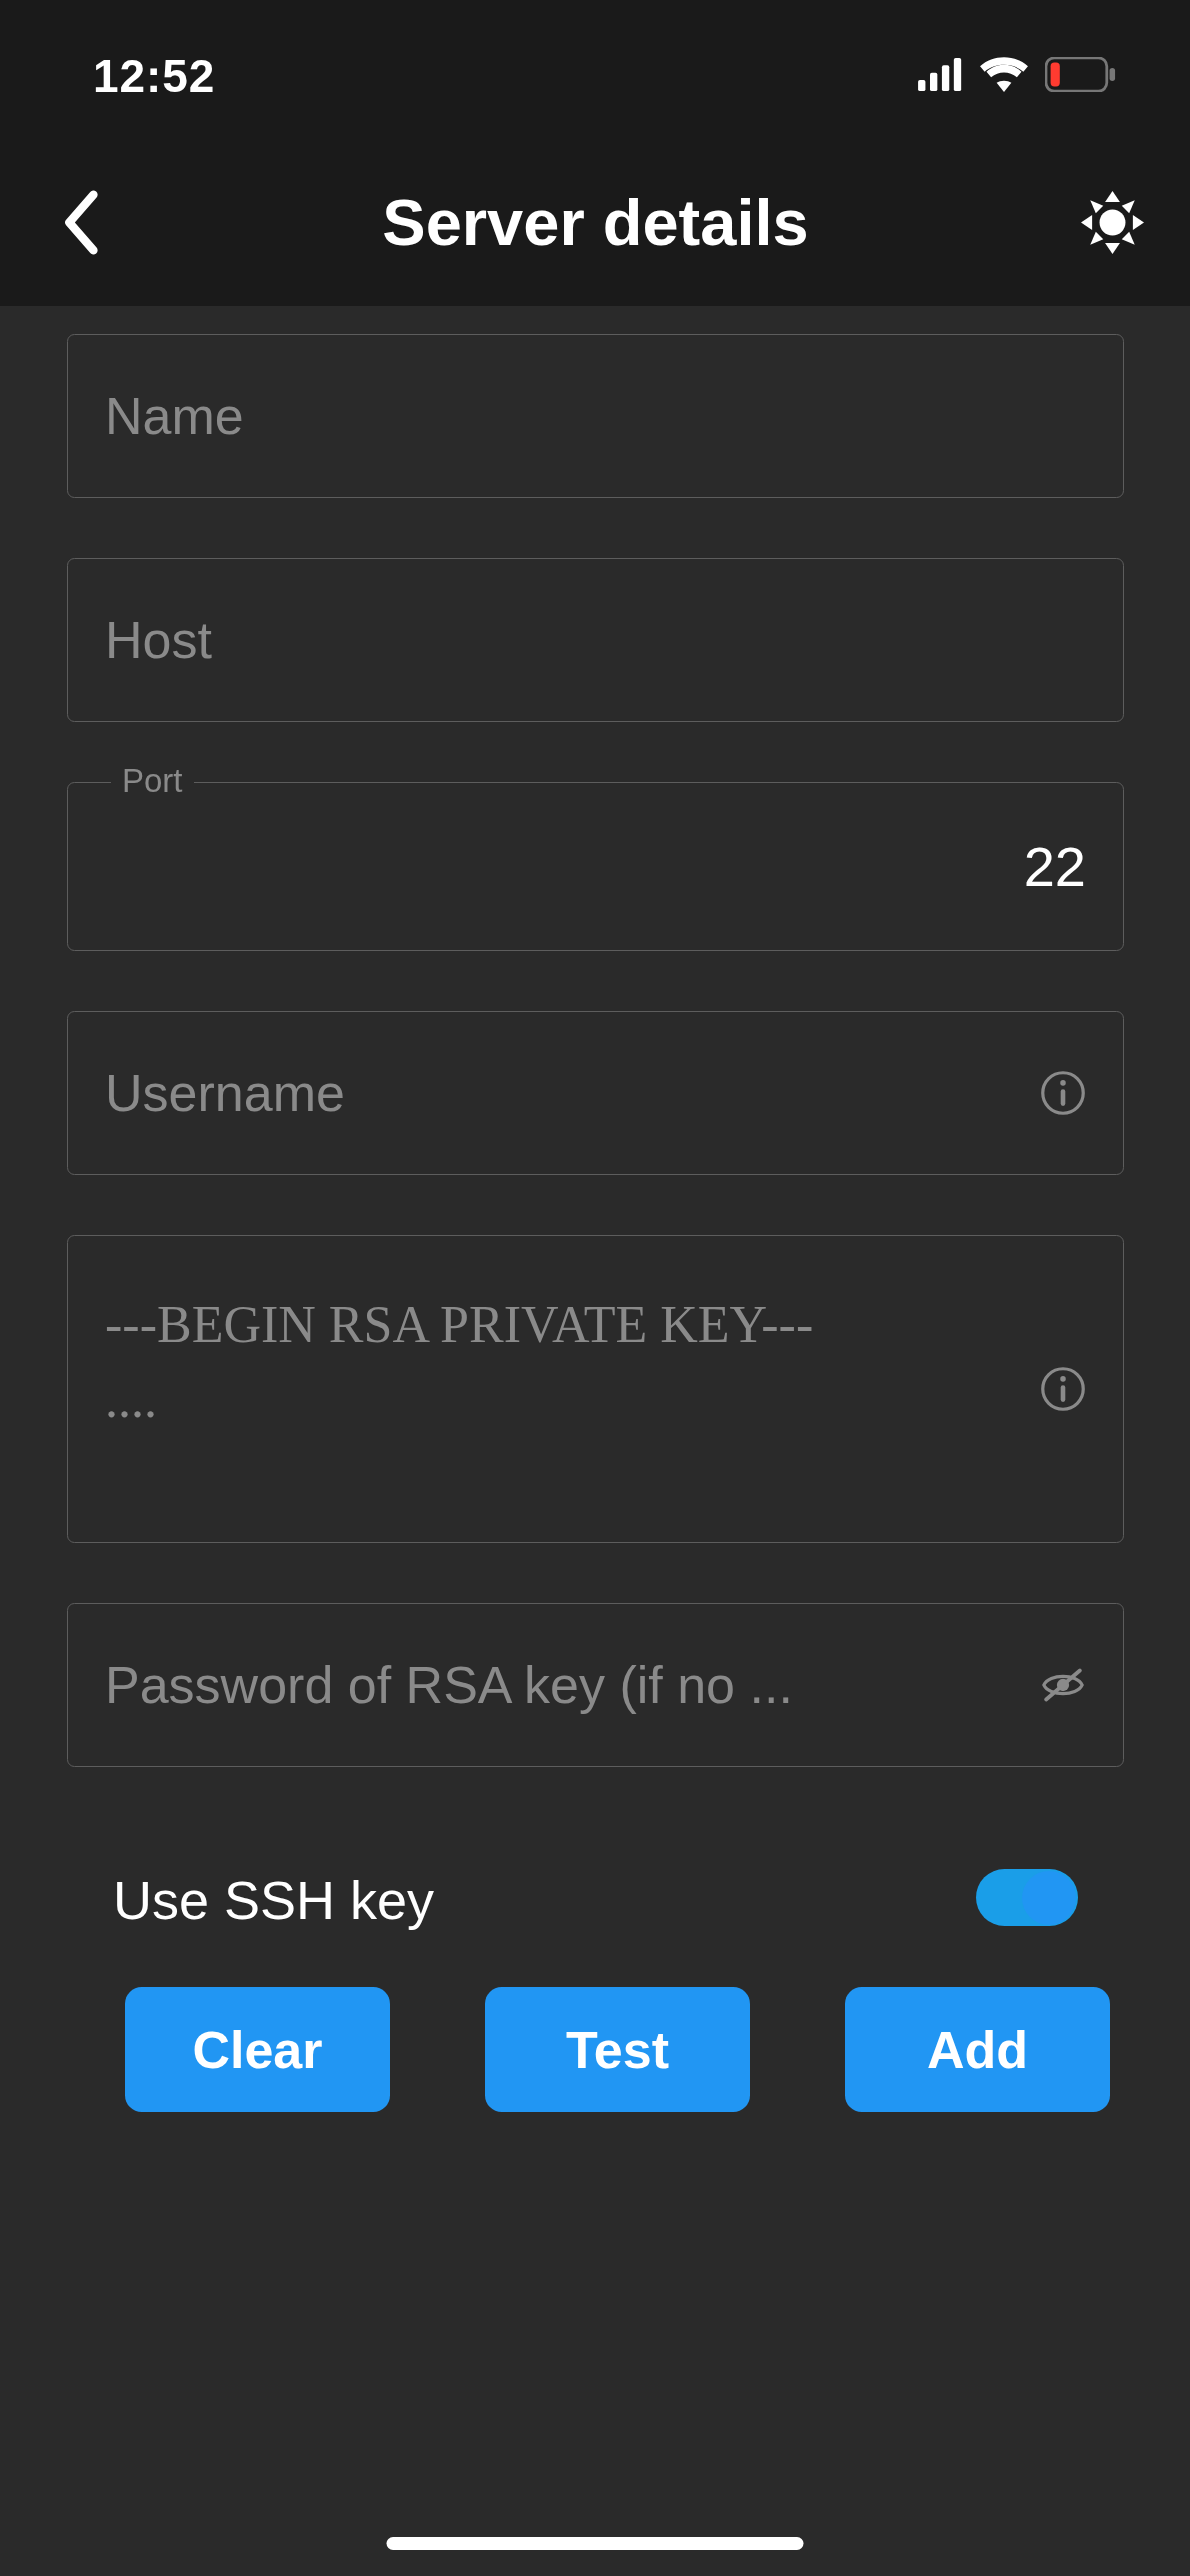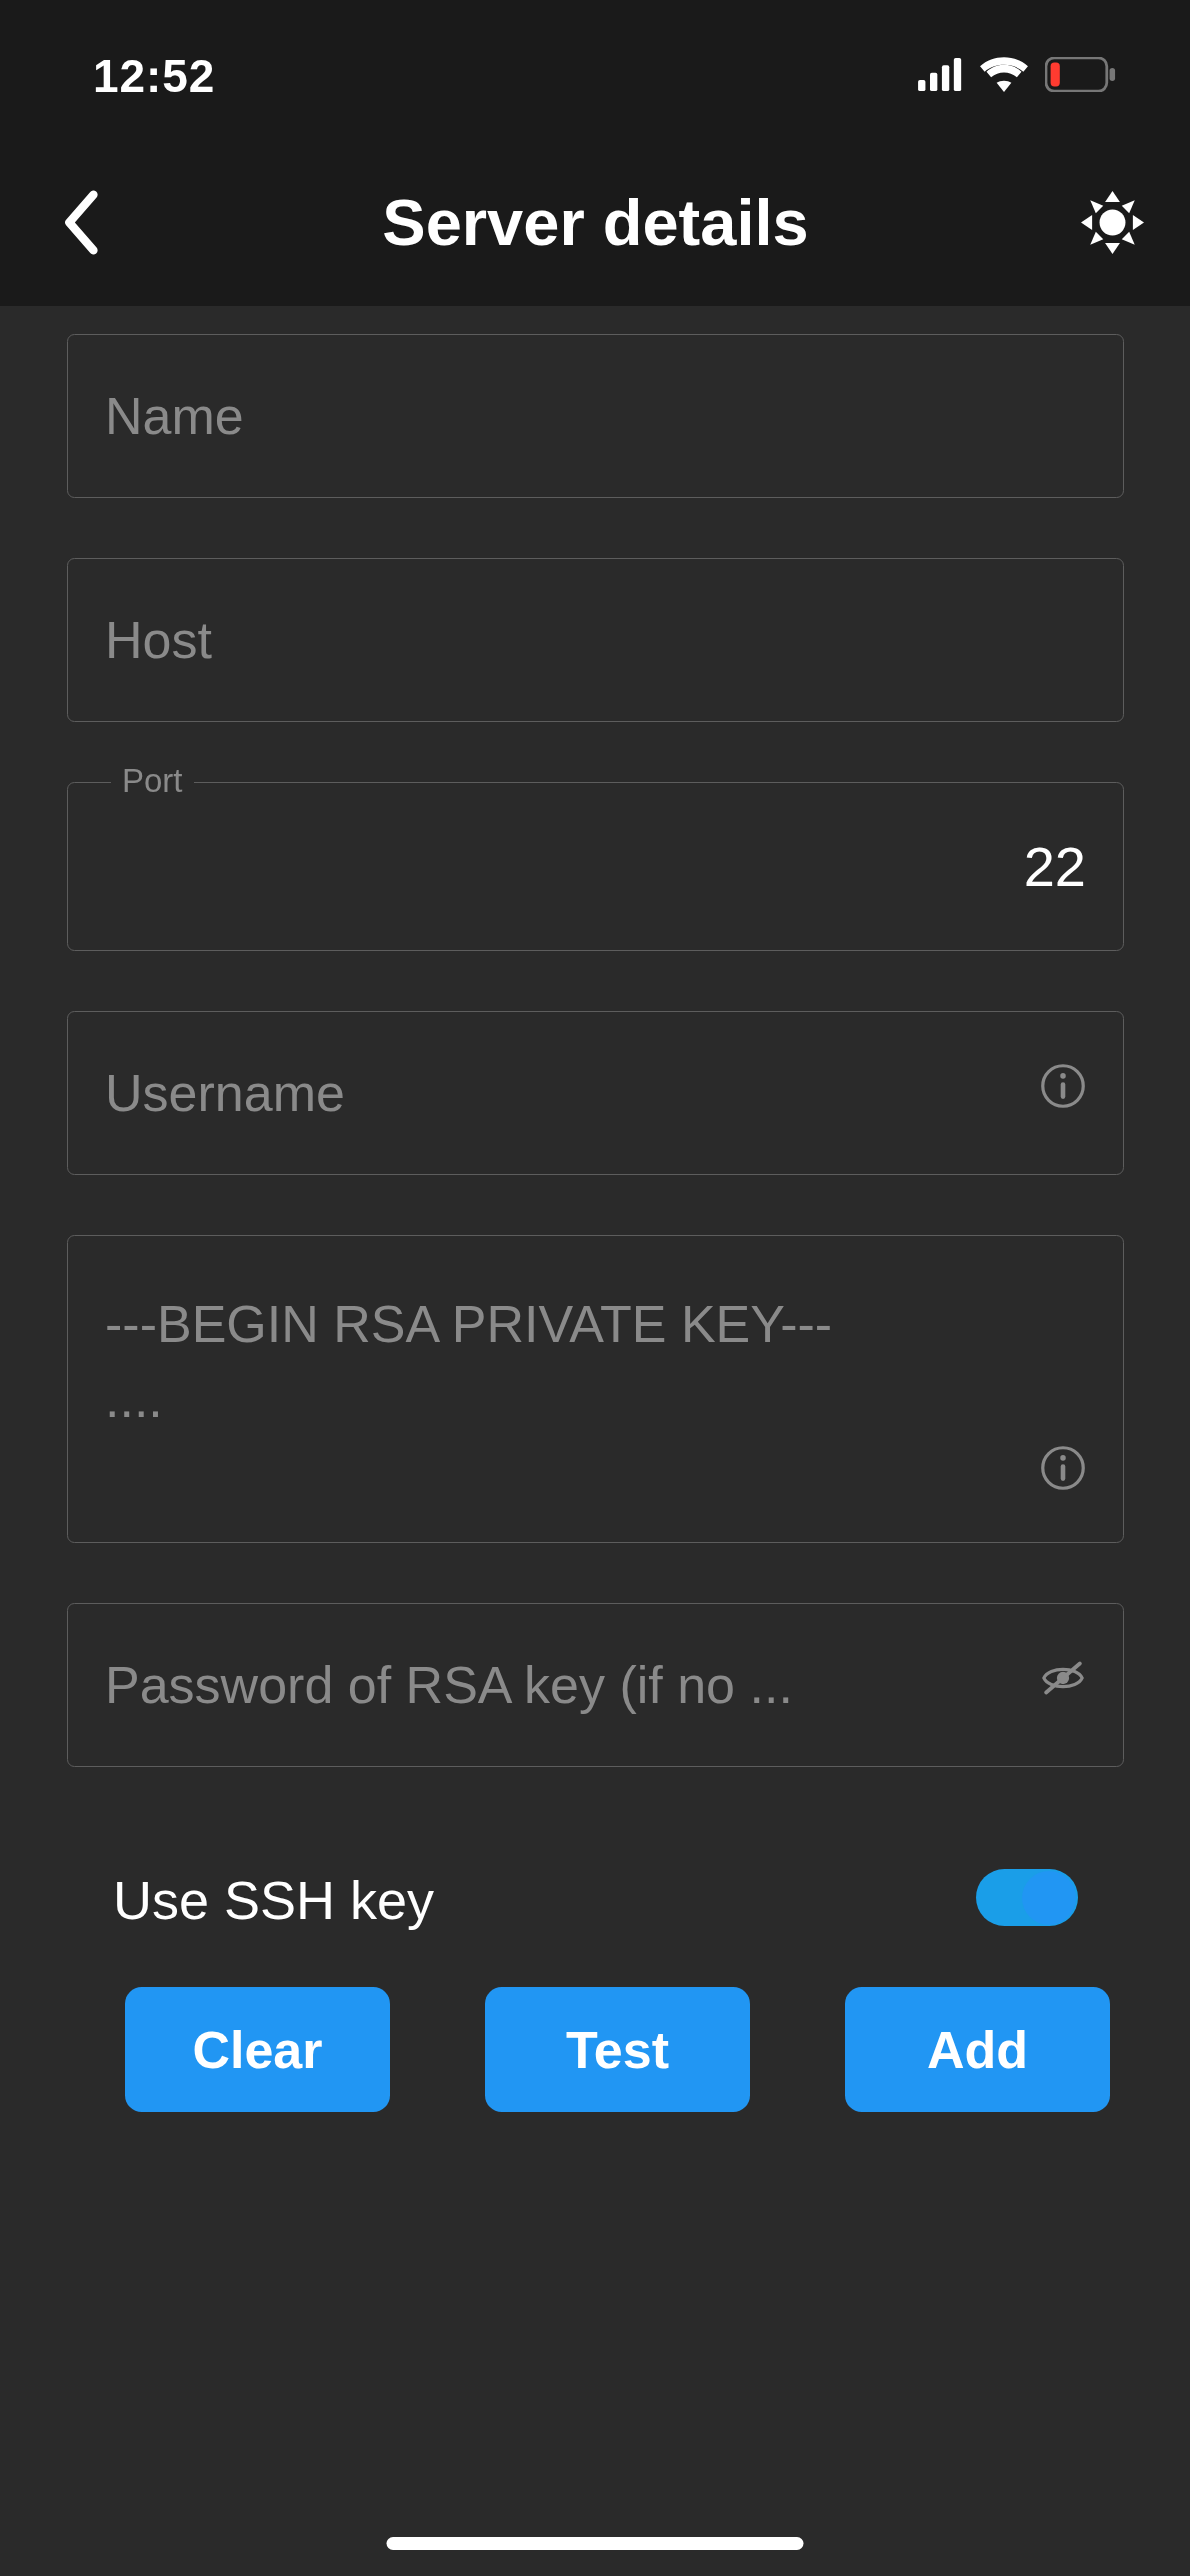--- a/index.html
+++ b/index.html
@@ -80,21 +80,21 @@
       color: #8a8a8a;
       font-size: 33px;
     }
 
     .field-box {
       width: 100%;
       border: 1.9px solid #5d5d5d;
       border-radius: 7.4px;
       padding: 51px 37px;
       display: flex;
-      align-items: flex-start;
+      align-items: center;
       justify-content: space-between;
       gap: 28px;
     }
 
     .field-input {
       flex: 1;
       background: transparent;
       border: none;
       outline: none;
       color: #fff;
@@ -280,21 +280,21 @@
         <svg width="46" height="46" viewBox="0 0 50 50">
           <circle cx="25" cy="25" r="22" fill="none" stroke="#8a8a8a" stroke-width="3.5"></circle>
           <circle cx="25" cy="14" r="3" fill="#8a8a8a"></circle>
           <rect x="22.5" y="21" width="5" height="18" rx="2.5" fill="#8a8a8a"></rect>
         </svg>
       </span>
     </div>
   </div>
 
   <div class="field-wrapper">
-    <div class="field-box" style="align-items:flex-end;">
+    <div class="field-box" style="align-items:center;font-family:Liberation Serif, serif;">
       <textarea class="field-textarea" placeholder="---BEGIN RSA PRIVATE KEY---
 ...." style=""></textarea>
       <span class="info-icon">
         <svg width="46" height="46" viewBox="0 0 50 50">
           <circle cx="25" cy="25" r="22" fill="none" stroke="#8a8a8a" stroke-width="3.5"></circle>
           <circle cx="25" cy="14" r="3" fill="#8a8a8a"></circle>
           <rect x="22.5" y="21" width="5" height="18" rx="2.5" fill="#8a8a8a"></rect>
         </svg>
       </span>
     </div>

